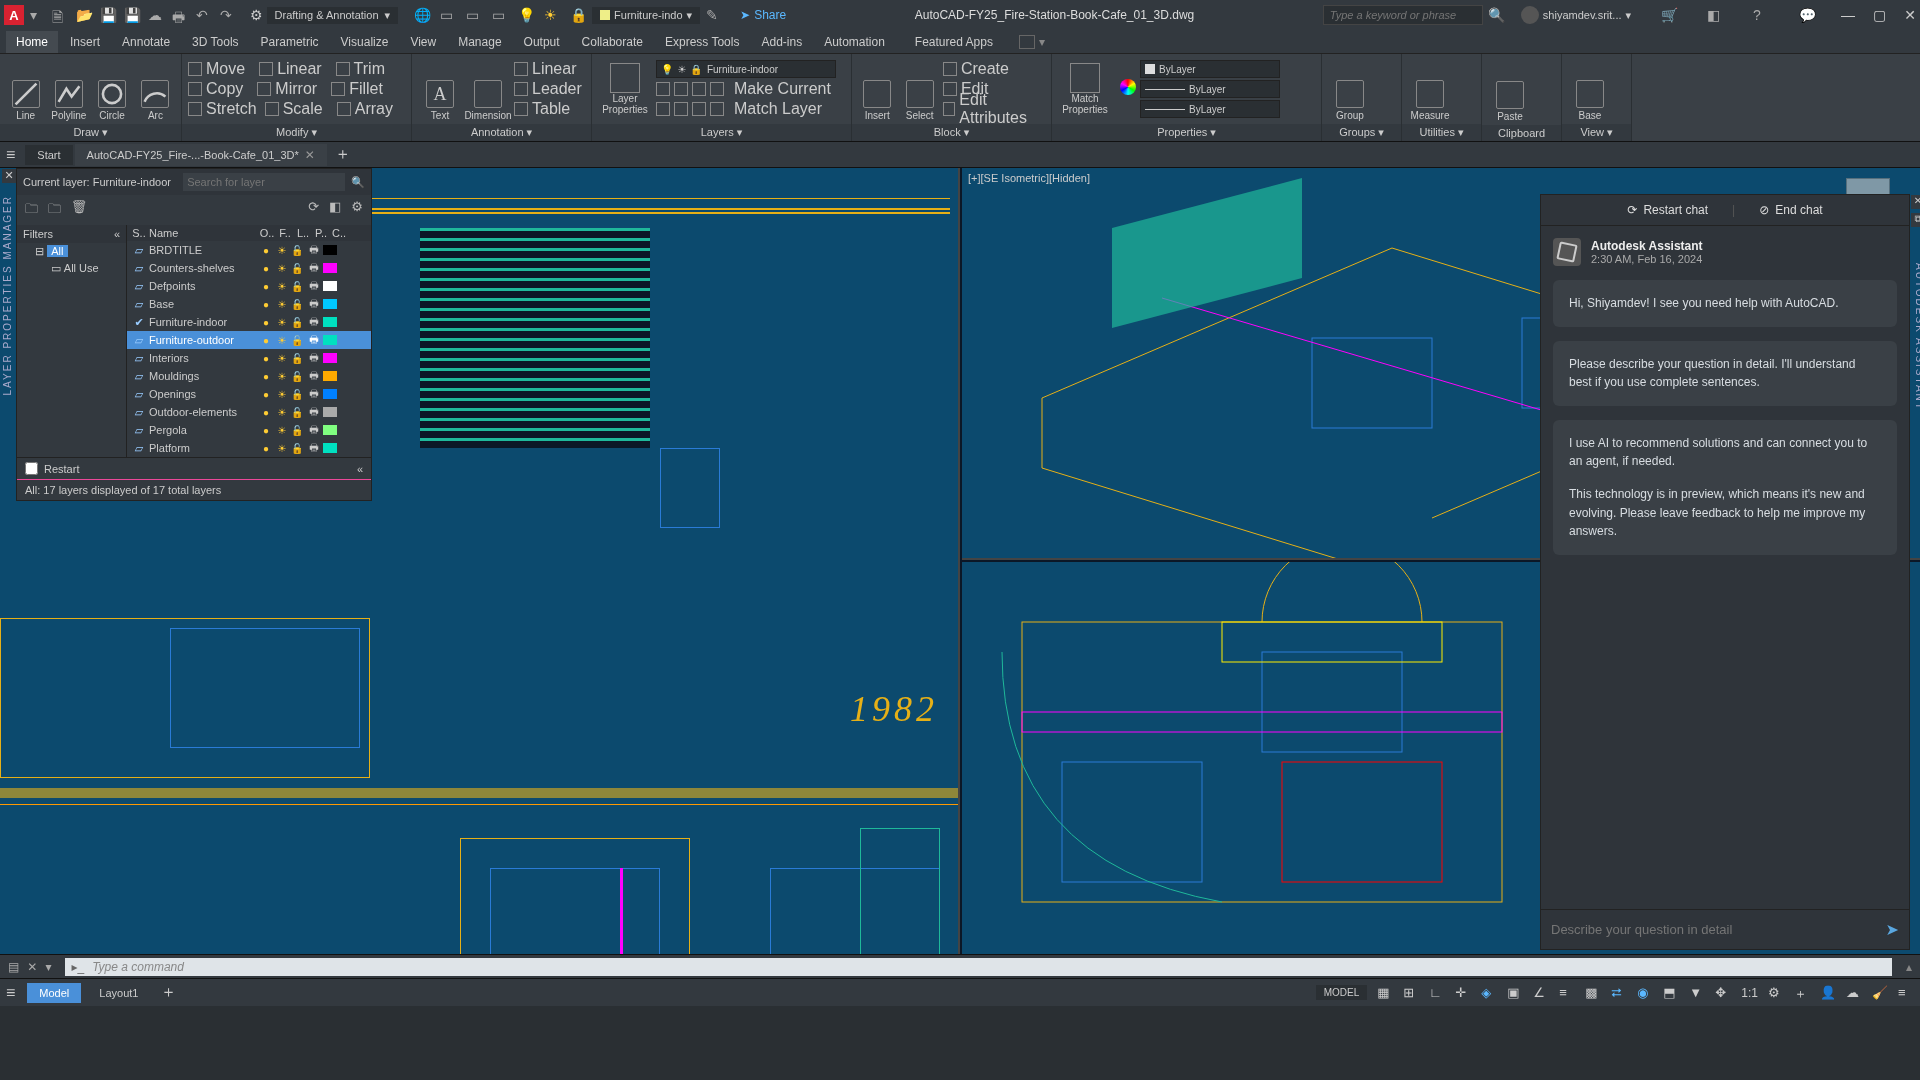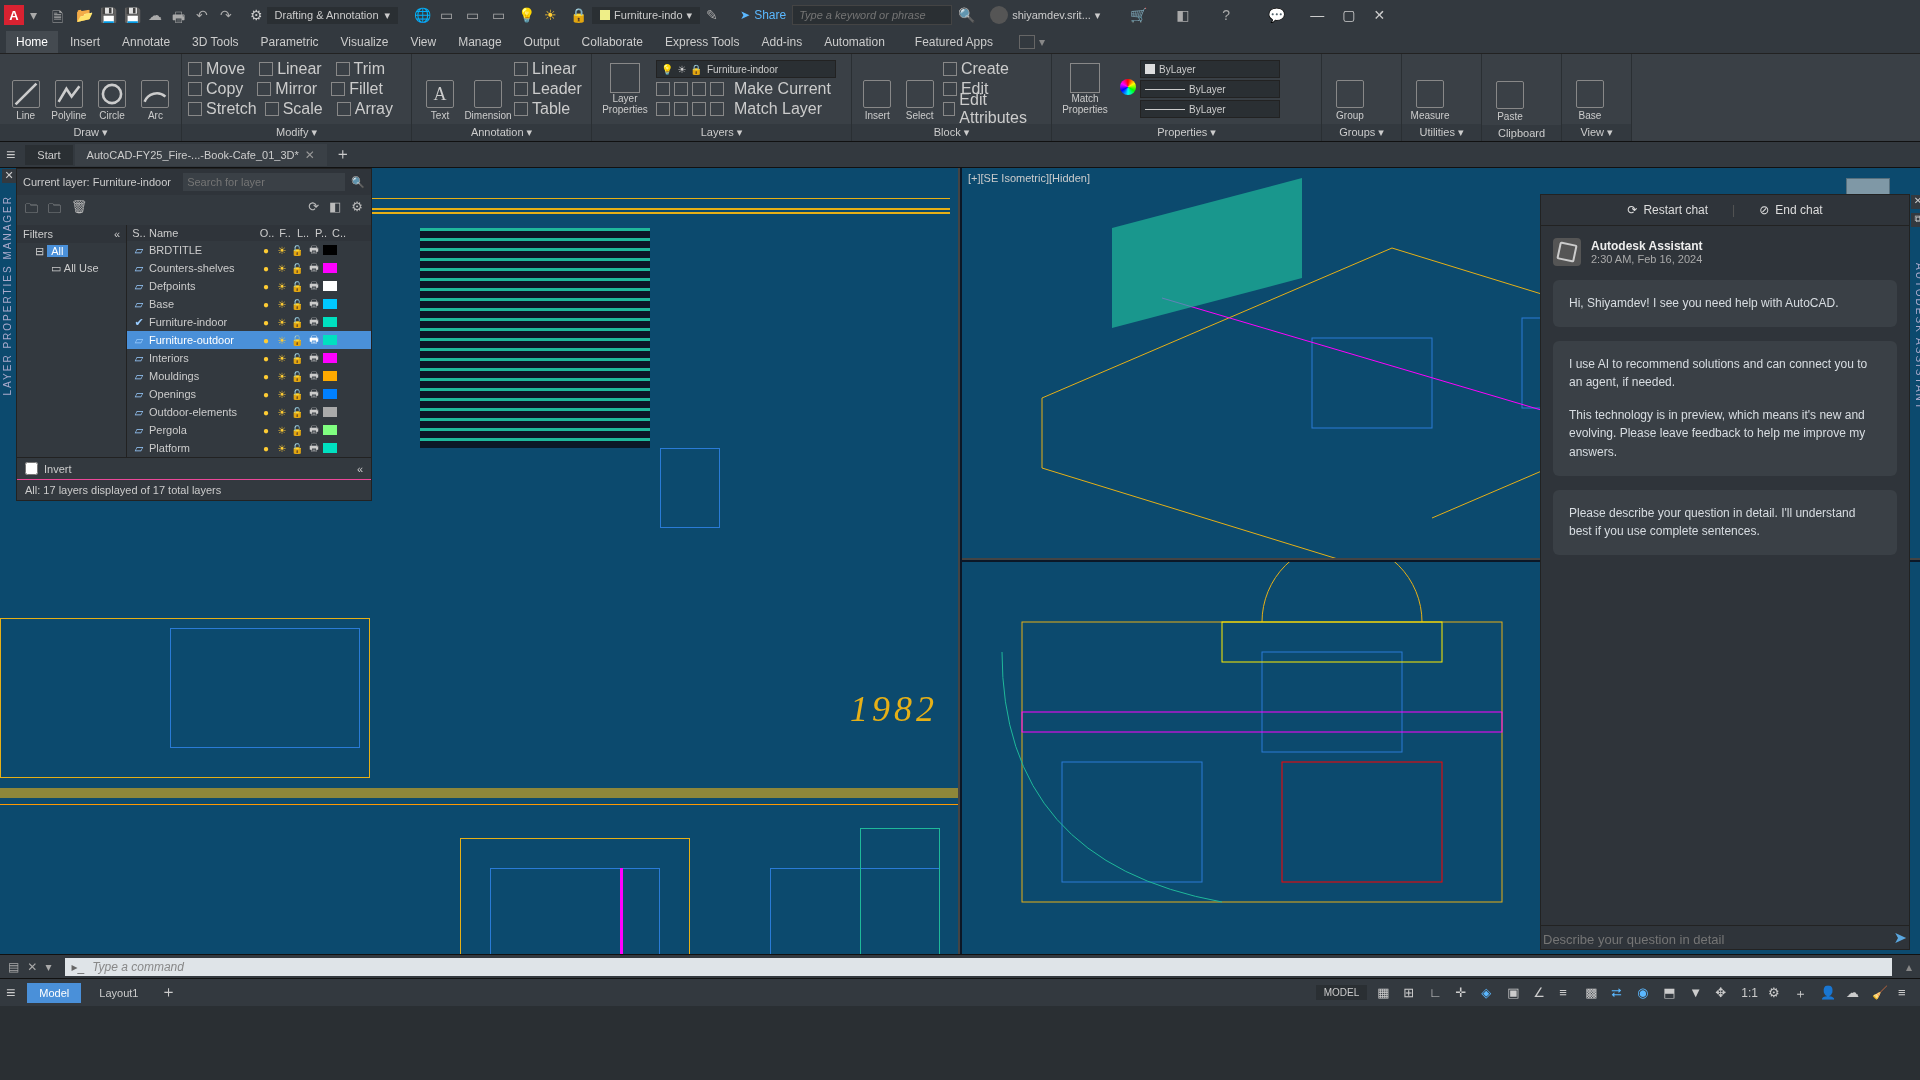--- a/index.html
+++ b/index.html
@@ -107,21 +107,21 @@
 .chat-ctrl { position:absolute; right:-16px; top:0; width:14px; display:flex; flex-direction:column; gap:4px; }
 .chat-ctrl span { width:14px; height:14px; background:#33393f; color:#ccc; font-size:10px; text-align:center; }
 .chat-side { position:absolute; right:-16px; top:60px; writing-mode:vertical-rl; font-size:10px; color:#aac; letter-spacing:2px; padding:8px 0;}
 .chat-body { flex:1; overflow:auto; padding:12px; display:flex; flex-direction:column; gap:14px; }
 .chat-id { display:flex; gap:10px; align-items:center; }
 .chat-id .av { width:28px; height:28px; background:#555; border-radius:4px; position:relative; }
 .chat-id .av::before { content:""; position:absolute; inset:5px; border:2px solid #ccc; border-radius:2px; transform:rotate(12deg);}
 .chat-id .nm { font-weight:600; color:#eee; }
 .chat-id .ts { font-size:11px; color:#aaa; }
 .bubble { background:#3a4046; border-radius:6px; padding:14px 16px; color:#d8dde2; line-height:1.55; }
-.chat-input { border-top:1px solid #222; padding:2px; display:flex; gap:10px; align-items:flex-end; }
+.chat-input { border-top:1px solid #222; padding:10px; display:flex; gap:10px; align-items:center; }
 .chat-input input { flex:1; background:transparent; border:none; color:#888; font-size:13px; outline:none; }
 .chat-input .send { color:#5aa7e0; font-size:16px; }
 
 
 .cmdbar { height:24px; background:#33393f; display:flex; align-items:center; border-top:1px solid #111; }
 .cmdbar .cicons { display:flex; gap:8px; padding:0 8px; color:#aaa; font-size:12px;}
 .cmdbar .cinput { flex:1; background:#dfe4e8; margin:2px 6px; height:18px; display:flex; align-items:center; padding:0 6px; color:#666; font-family:"Consolas",monospace; font-size:12px; gap:8px; }
 .cmdbar .cinput .prompt { color:#888; }
 
 
@@ -171,20 +171,21 @@
   </div>
   <div class="layer-combo">
     <span>Furniture-indo</span>
       <span style="margin-left:auto">▾</span>
   </div>
   <span class="qat-icon">✎</span>
   <div class="share">
     <span>➤</span>
     <span>Share</span>
   </div>
+  <div class="title">AutoCAD-FY25_Fire-Station-Book-Cafe_01_3D.dwg</div>
   <input class="search" placeholder="Type a keyword or phrase" style="">
   <span class="qat-icon">🔍</span>
   <div class="right">
     <div class="user">
       <span class="avatar"></span>
       <span>shiyamdev.srit...</span>
         <span>▾</span>
     </div>
     <span class="qat-icon">🛒</span>
     <span class="qat-icon">◧</span>
@@ -647,21 +648,21 @@
               <span class="dot" style="color:#ffcc33">☀</span>
               <span class="dot">🔓</span>
               <span class="dot">🖶</span>
               <span class="sw" style="background:#00e0c0"></span>
             </div>
           </div>
       </div>
     </div>
     <div class="lp-foot">
       <input type="checkbox" style="">
-      <span>Invert</span>
+      <span>Restart</span>
       <span style="flex:1"></span>
         <span>«</span>
     </div>
     <div class="lp-status">All: 17 layers displayed of 17 total layers</div>
   </div>
 
   <div class="chat">
     <div class="chat-ctrl">
       <span>✕</span>
       <span>⧉</span>
@@ -680,25 +681,25 @@
     </div>
     <div class="chat-body">
       <div class="chat-id">
         <div class="av"></div>
         <div>
           <div class="nm">Autodesk Assistant</div>
           <div class="ts">2:30 AM, Feb 16, 2024</div>
         </div>
       </div>
       <div class="bubble">Hi, Shiyamdev! I see you need help with AutoCAD.</div>
+      <div class="bubble">Please describe your question in detail. I'll understand best if you use complete sentences.</div>
       <div class="bubble">
         <div style="margin-bottom:14px">I use AI to recommend solutions and can connect you to an agent, if needed.</div>
         <div>This technology is in preview, which means it's new and evolving. Please leave feedback to help me improve my answers.</div>
       </div>
-      <div class="bubble">Please describe your question in detail. I'll understand best if you use complete sentences.</div>
     </div>
     <div class="chat-input">
       <input placeholder="Describe your question in detail" style="">
       <span class="send">➤</span>
     </div>
   </div>
 
 </div>
 
 <div class="cmdbar">

